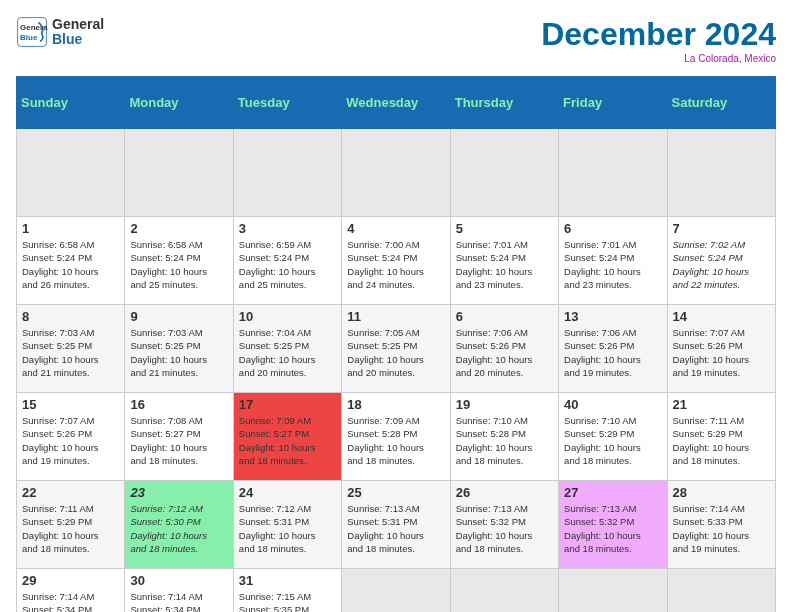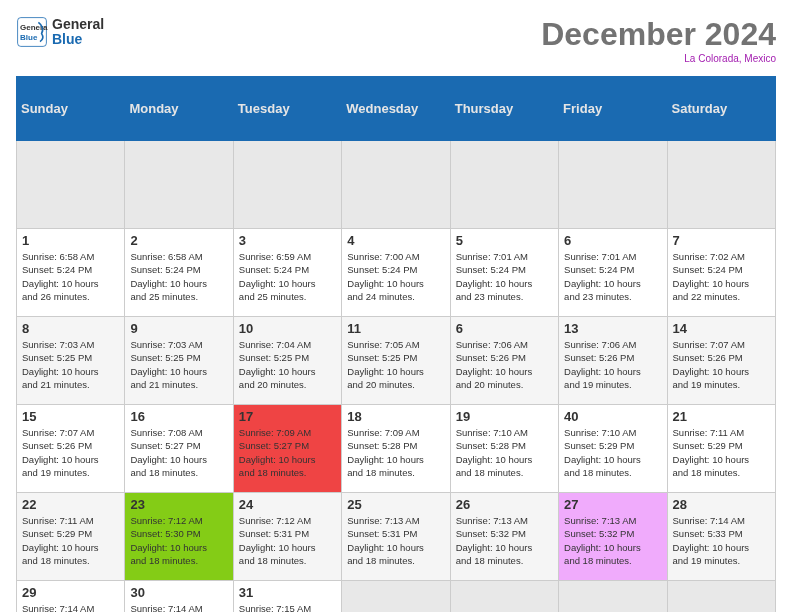--- a/index.html
+++ b/index.html
@@ -24,37 +24,37 @@
     .logo-icon {
       width: 32px;
       height: 32px;
     }
     .title-area {
       text-align: right;
     }
     .month-year {
       font-size: 32px;
       font-weight: bold;
-      color: #737373;
+      color: #0369a1;
     }
     .location {
       font-size: 10px;
       color: #a21caf;
     }
     table {
       width: 100%;
       border-collapse: collapse;
       font-size: 10.5px;
     }
     thead th {
       background: #1a6ab1;
-      color: #e5e5e5;
+      color: #86efac;
       font-size: 13px;
       font-weight: bold;
-      padding: 24px 4px;
+      padding: 18px 4px;
       text-align: left;
       border: 1px solid #1a6ab1;
     }
     tbody td {
       border: 1px solid #ccc;
       vertical-align: top;
       padding: 4px 5px;
       width: 14.28%;
       min-height: 80px;
       height: 88px;
@@ -164,21 +164,21 @@
         </td>
         <td style="background: rgb(255, 255, 255);">
           <span class="day-num">6</span>
           <div class="day-info" style="white-space: pre-line;">Sunrise: 7:01 AM
 Sunset: 5:24 PM
 Daylight: 10 hours
 and 23 minutes.</div>
         </td>
         <td style="background: rgb(255, 255, 255);">
           <span class="day-num">7</span>
-          <div class="day-info" style="white-space: pre-line;">Sunrise: 7:02 AM
+          <div class="day-info" style="white-space: pre-line; font-style: italic;">Sunrise: 7:02 AM
 Sunset: 5:24 PM
 Daylight: 10 hours
 and 22 minutes.</div>
         </td>
       </tr>
       <tr>
         <td style="background: rgb(245, 245, 245);">
           <span class="day-num">8</span>
           <div class="day-info" style="white-space: pre-line;">Sunrise: 7:03 AM
 Sunset: 5:25 PM
@@ -280,21 +280,21 @@
         </td>
       </tr>
       <tr>
         <td style="background: rgb(245, 245, 245);">
           <span class="day-num">22</span>
           <div class="day-info" style="white-space: pre-line;">Sunrise: 7:11 AM
 Sunset: 5:29 PM
 Daylight: 10 hours
 and 18 minutes.</div>
         </td>
-        <td style="background: #84cc16;">
+        <td style="background: #86efac; font-style: italic;">
           <span class="day-num">23</span>
           <div class="day-info" style="white-space: pre-line;">Sunrise: 7:12 AM
 Sunset: 5:30 PM
 Daylight: 10 hours
 and 18 minutes.</div>
         </td>
         <td style="background: rgb(245, 245, 245);">
           <span class="day-num">24</span>
           <div class="day-info" style="white-space: pre-line;">Sunrise: 7:12 AM
 Sunset: 5:31 PM

